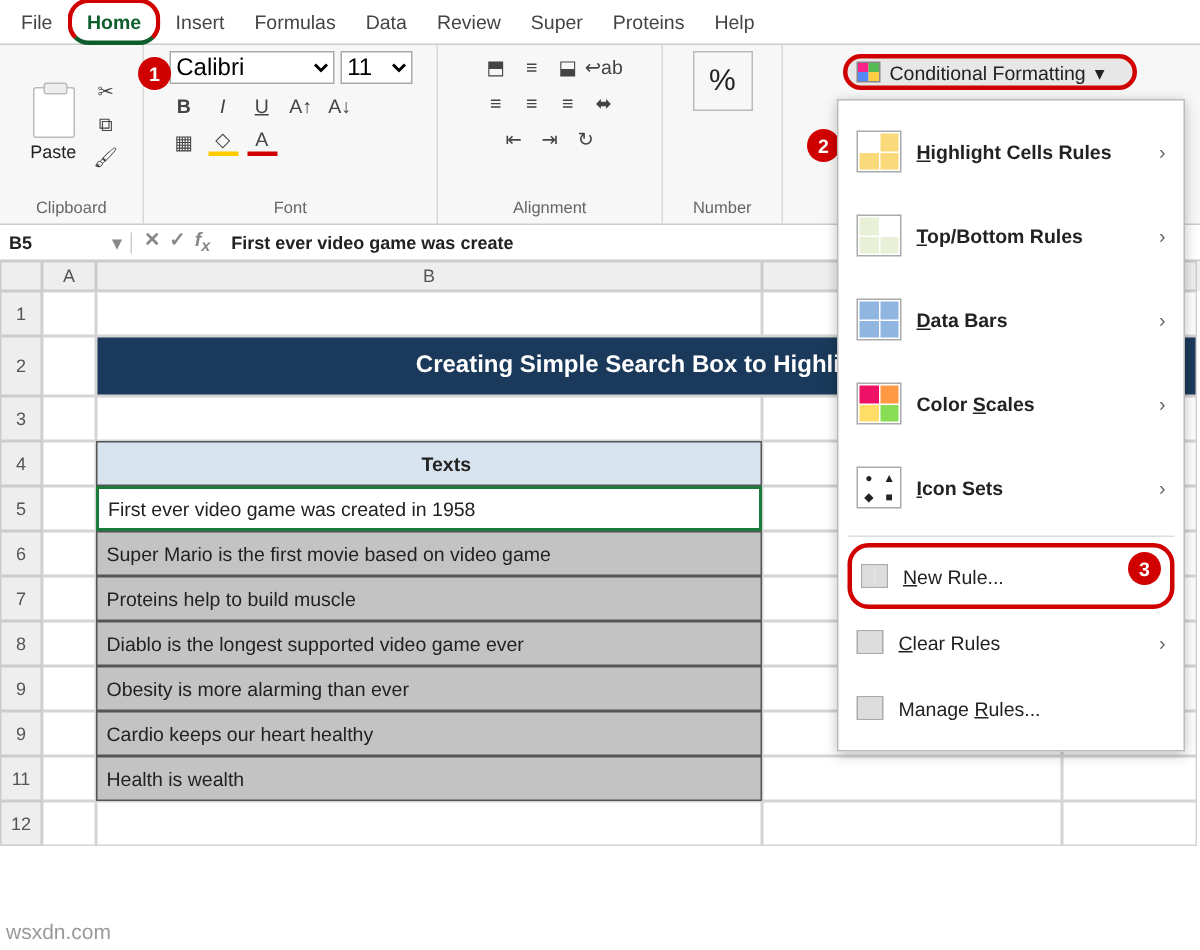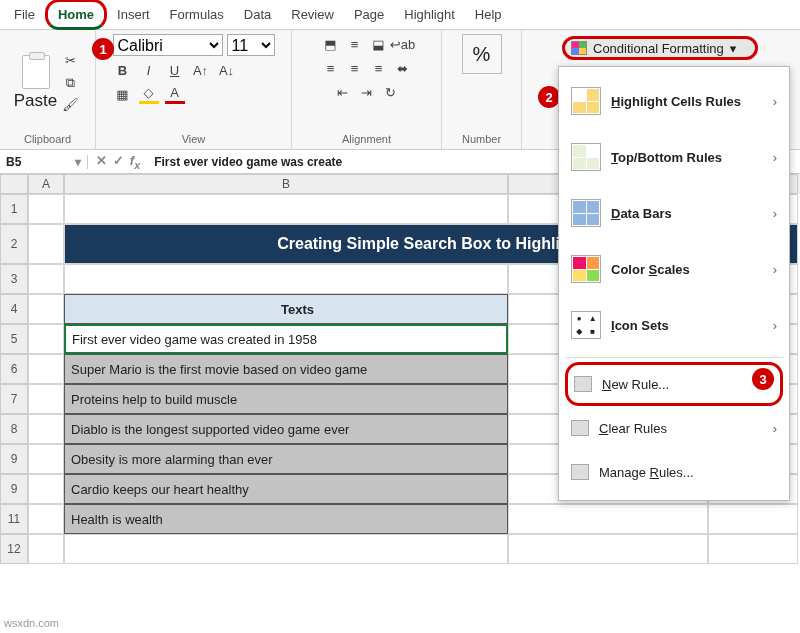--- a/index.html
+++ b/index.html
@@ -10,21 +10,21 @@
 .tab { padding: 5px 10px; cursor: pointer; color: #444; }
 .tab.active { color: #0e5e2c; border-bottom: 3px solid #0e5e2c; font-weight: 600; }
 
 
 .ribbon { display: flex; height: 120px; border-bottom: 1px solid #ccc; background: #f7f7f7; }
 .group { display: flex; flex-direction: column; border-right: 1px solid #d8d8d8; padding: 4px 6px 2px; align-items: center; justify-content: space-between; }
 .group-body { display: flex; gap: 4px; align-items: center; flex: 1; }
 .group-label { font-size: 11px; color: #666; padding: 2px 0; }
 .smallcol { display: flex; flex-direction: column; gap: 2px; }
 .ribbtn { width: 20px; height: 20px; display: flex; align-items: center; justify-content: center; font-size: 13px; color: #444; }
-.bigpaste { width: 42px; height: 60px; display: flex; flex-direction: column; align-items: center; justify-content: center; font-size: 17px; }
+.bigpaste { width: 42px; height: 60px; display: flex; flex-direction: column; align-items: center; justify-content: center; font-size: 12px; }
 .clipicon { width: 28px; height: 34px; border: 1px solid #bbb; border-radius: 2px; background: #fff; margin-bottom: 2px; position: relative; }
 .clipicon::before { content: ""; position: absolute; top: -4px; left: 6px; width: 14px; height: 6px; border: 1px solid #bbb; border-radius: 2px; background: #eee; }
 select.fontsel { height: 22px; font-size: 16px; border: 1px solid #aaa; background: #fff; }
 .redhl { border: 3px solid #d10000; border-radius: 14px; }
 .callout { position: absolute; width: 22px; height: 22px; border-radius: 50%; background: #d10000; color: #fff; display: flex; align-items: center; justify-content: center; font-weight: bold; font-size: 13px; }
 
 
 .fxrow { display: flex; align-items: center; height: 24px; border-bottom: 1px solid #ccc; font-weight: bold; }
 .namebox { width: 88px; border-right: 1px solid #ccc; padding: 0 6px; font-size: 12px; display:flex; align-items:center; }
 .fxbtns { display: flex; gap: 6px; padding: 0 8px; color: #888; }
@@ -59,34 +59,34 @@
 .cf-icon { width: 30px; height: 28px; border: 1px solid #aaa; display:grid; grid-template-columns:1fr 1fr; gap:1px; padding:1px; }
 .cf-icon.ci-hl div{background:#f9d97a;} .cf-icon.ci-hl div:nth-child(1){background:#fff;}
 .cf-icon.ci-tb div{background:#e9f0d8;} .cf-icon.ci-tb div:nth-child(2){background:#fff;}
 .cf-icon.ci-db div{background:#8fb5e0;}
 .cf-icon.ci-cs div:nth-child(1){background:#e16;} .cf-icon.ci-cs div:nth-child(2){background:#f94;} .cf-icon.ci-cs div:nth-child(3){background:#fd6;} .cf-icon.ci-cs div:nth-child(4){background:#8d5;}
 .cf-icon.ci-is div{font-size:8px; display:flex;align-items:center;justify-content:center;} 
 .cf-smicon { width: 18px; height: 16px; border: 1px solid #aaa; display:grid; grid-template-columns:1fr 1fr; }
 .cf-smicon div{background:#ddd;}
 .underline { text-decoration: underline; }
 
-.watermark { position: absolute; bottom: 4px; left: 4px; font-size: 11px; color: #999; }
+.watermark { position: absolute; bottom: 4px; left: 4px; font-size: 14px; color: #999; }
 </style>
 </head>
 <body>
 
 <div class="tabbar">
   <div class="tab">File</div>
   <div class="tab active redhl" style="position:relative">Home</div>
   <div class="tab">Insert</div>
   <div class="tab">Formulas</div>
   <div class="tab">Data</div>
   <div class="tab">Review</div>
-  <div class="tab">Page</div>
-  <div class="tab">Highlight</div>
+  <div class="tab">Super</div>
+  <div class="tab">Proteins</div>
   <div class="tab">Help</div>
 </div>
 
 <div class="ribbon" style="position:relative">
 
   <div class="group" style="width:96px">
     <div class="group-body">
       <div class="bigpaste">
         <div class="clipicon"></div>
         <span>Paste</span>
@@ -118,21 +118,21 @@
           </div>
         <div class="ribbtn">A↑</div>
         <div class="ribbtn">A↓</div>
       </div>
       <div style="display:flex; gap:6px">
         <div class="ribbtn">▦</div>
         <div class="ribbtn" style="border-bottom:3px solid #fc0">◇</div>
         <div class="ribbtn" style="border-bottom:3px solid #d10000">A</div>
       </div>
     </div>
-    <div class="group-label">View</div>
+    <div class="group-label">Font</div>
   </div>
 
   <div class="group" style="width:150px">
     <div class="group-body" style="flex-direction:column; gap:4px">
       <div style="display:flex; gap:4px">
         <div class="ribbtn">⬒</div>
         <div class="ribbtn">≡</div>
         <div class="ribbtn">⬓</div>
         <div class="ribbtn">↩ab</div>
       </div>

